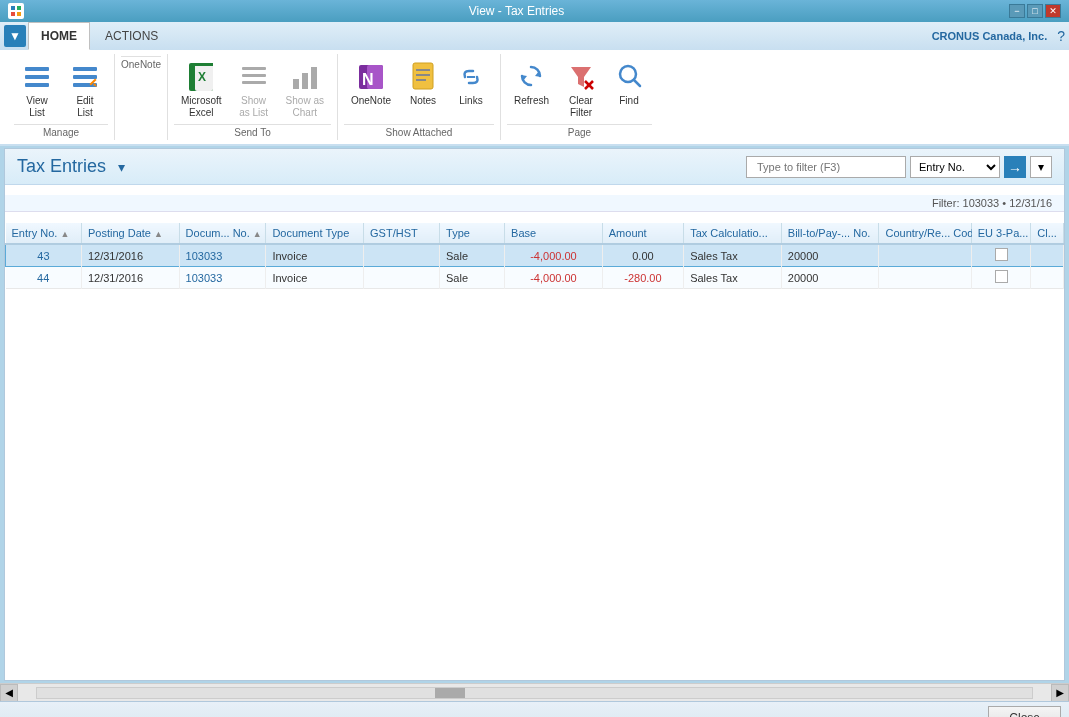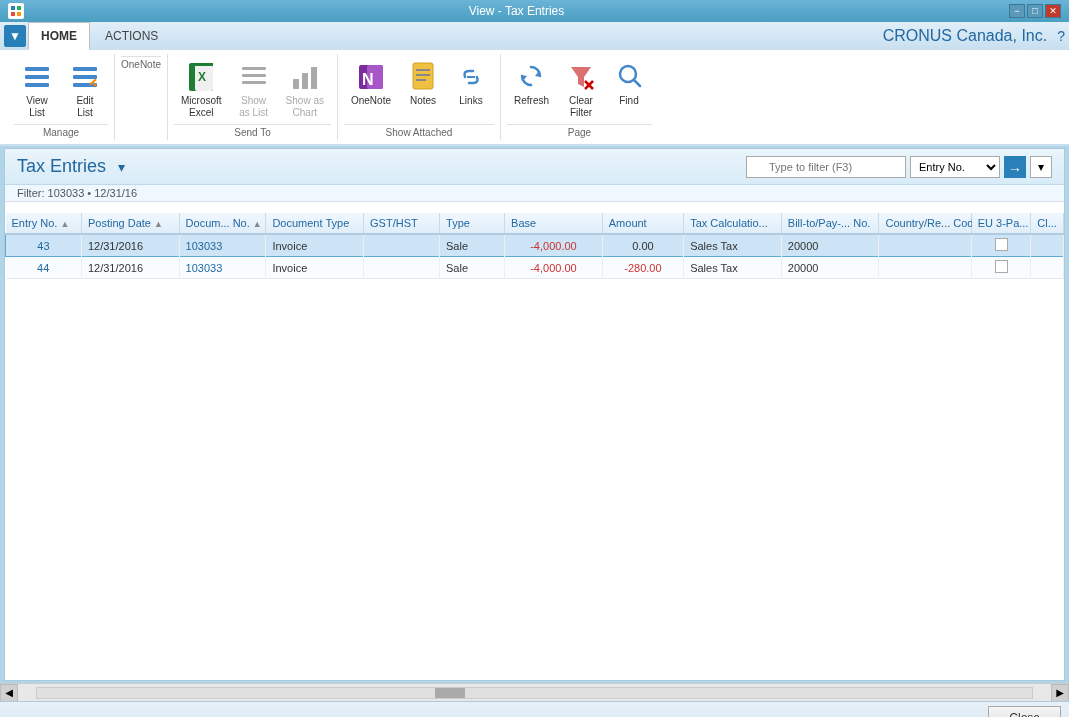--- a/index.html
+++ b/index.html
@@ -55,21 +55,21 @@
       border: 1px solid transparent;
     }
     .ribbon-tab.active {
       background: white;
       border: 1px solid #c0c0c0;
       border-bottom: 1px solid white;
       font-weight: bold;
       color: #333;
     }
     .ribbon-tab:not(.active) { color: #444; }
-    .company-name { margin-left: auto; color: #2468a0; font-size: 16px; padding-right: 8px; }
+    .company-name { margin-left: auto; color: #2468a0; font-size: 11px; padding-right: 8px; font-weight: bold; }
     .help-icon { color: #2468a0; font-size: 14px; cursor: pointer; }
 
     .ribbon-content {
       display: flex;
       padding: 4px 8px;
       gap: 0;
       background: white;
       border-bottom: 2px solid #c8dff0;
     }
     .ribbon-group {
@@ -134,21 +134,21 @@
       display: flex; align-items: center; gap: 12px;
     }
     .page-title-arrow { font-size: 14px; color: #2468a0; }
     .filter-controls {
       display: flex;
       align-items: center;
       gap: 4px;
     }
     .filter-input {
       border: 1px solid #aaa;
-      padding: 2px 22px;
+      padding: 2px 10px;
       font-size: 11px;
       width: 160px;
       height: 22px;
       color: #999;
     }
     .filter-dropdown {
       border: 1px solid #aaa;
       padding: 2px 4px;
       font-size: 11px;
       height: 22px;
@@ -167,26 +167,27 @@
     .filter-expand-btn {
       background: white;
       border: 1px solid #aaa;
       width: 22px; height: 22px;
       display: flex; align-items: center; justify-content: center;
       cursor: pointer;
     }
 
     
     .filter-info {
-      text-align: left;
+      text-align: right;
       padding: 2px 12px;
       font-size: 11px;
       color: #555;
       background: #f0f8ff;
       border-bottom: 1px solid #dde;
+      margin-top: 10px;
     }
 
     
     .table-container {
       flex: 1;
       overflow: auto;
       margin-top: 11px;
     }
     table {
       width: 100%;

